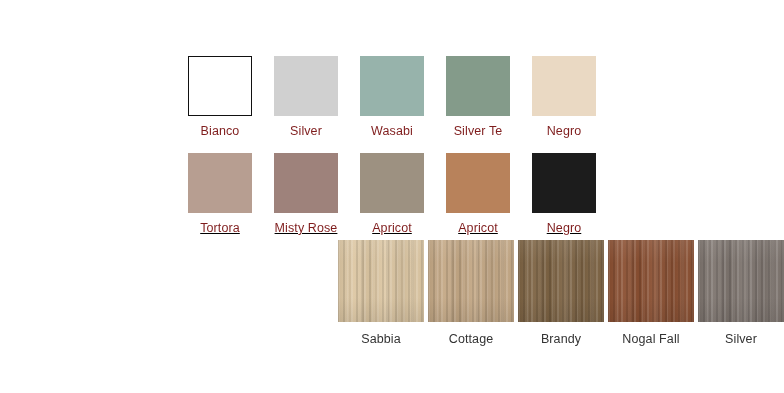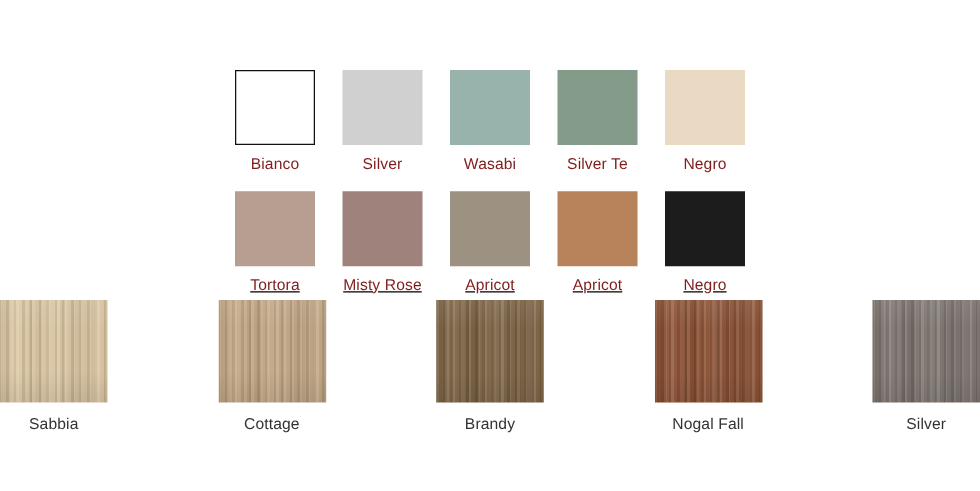--- a/index.html
+++ b/index.html
@@ -27,21 +27,21 @@
   .swatch-row {
     display: flex;
     justify-content: center;
     align-items: flex-start;
   }
   .row-solid-1 { gap: 22px; margin-bottom: 14px; }
   .row-solid-2 { gap: 22px; margin-bottom: 4px; text-decoration: underline; }
   .row-wood {
     gap: 4px;
     width: 784px;
-    justify-content: space-between;
+    justify-content: flex-end;
   }
   .swatch-cell {
     display: flex;
     flex-direction: column;
     align-items: center;
   }
   .chip {
     width: 64px;
     height: 60px;
     box-sizing: border-box;

